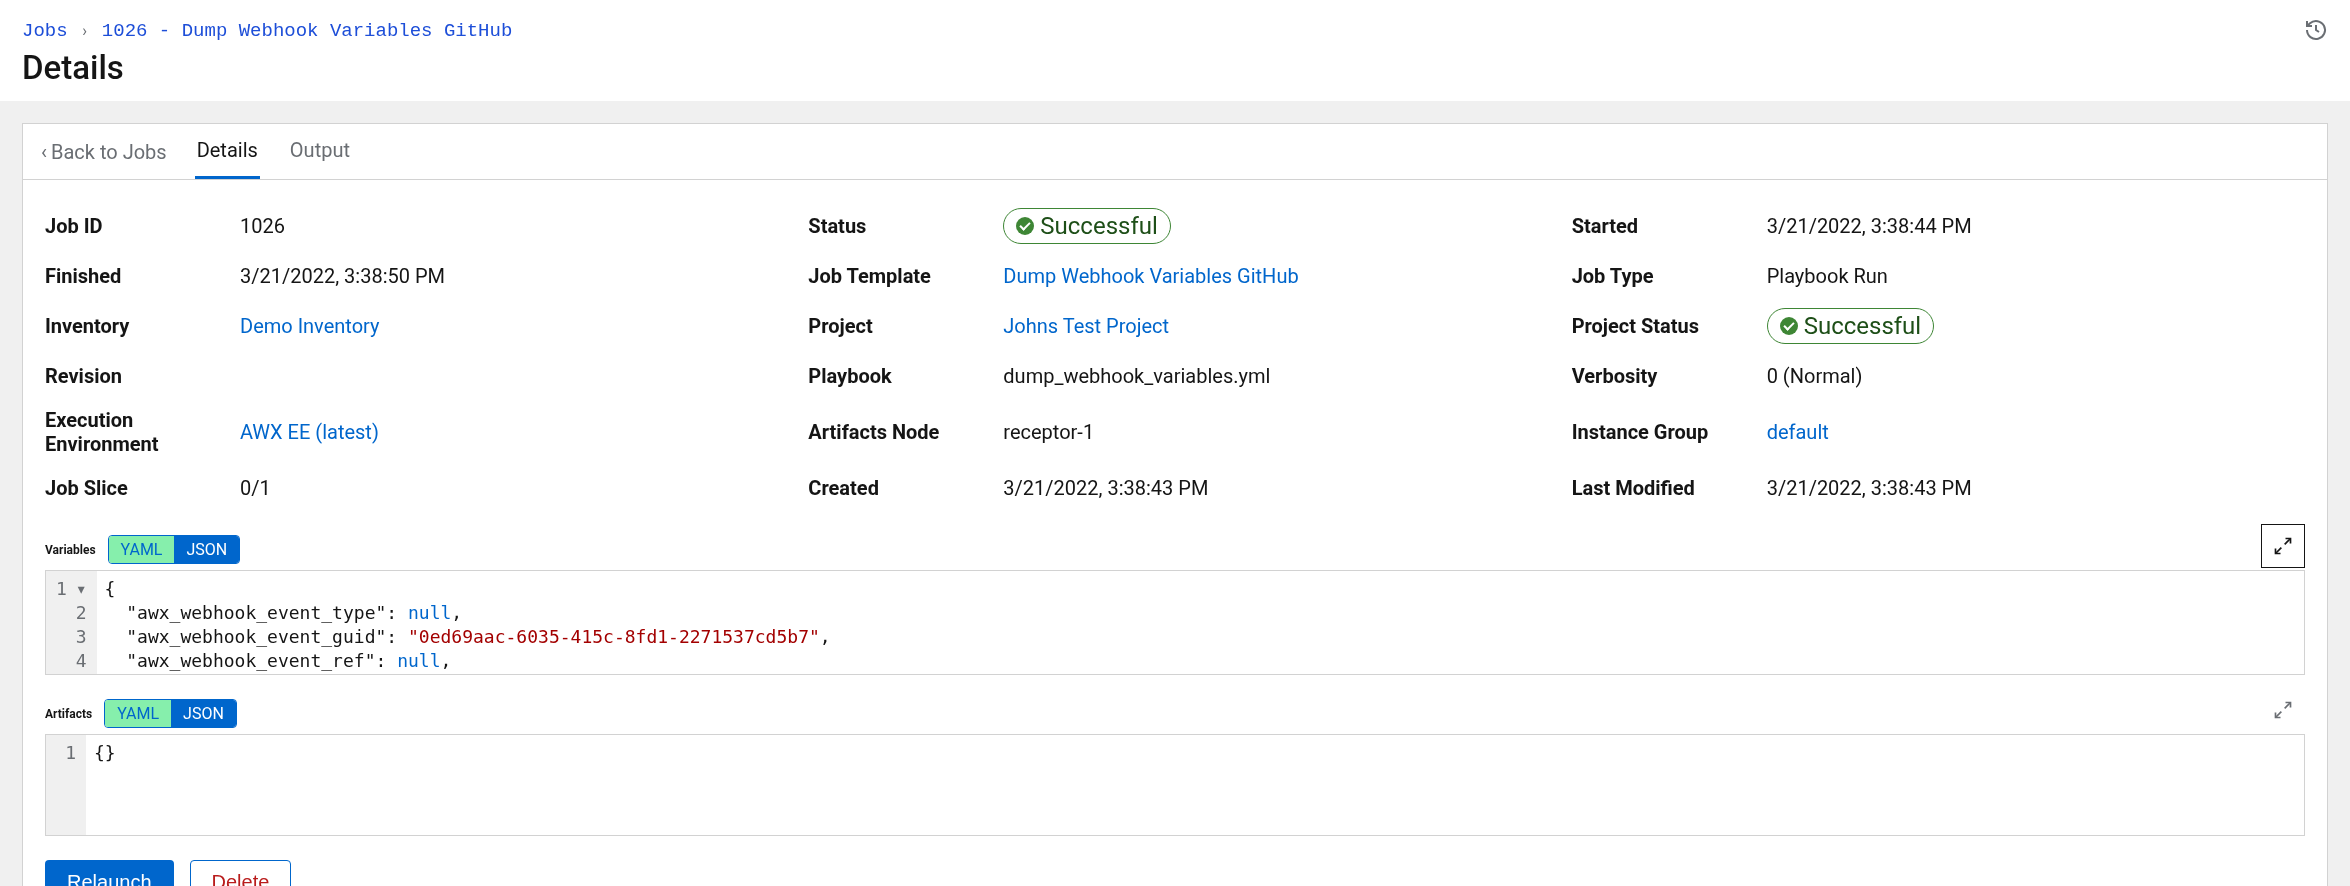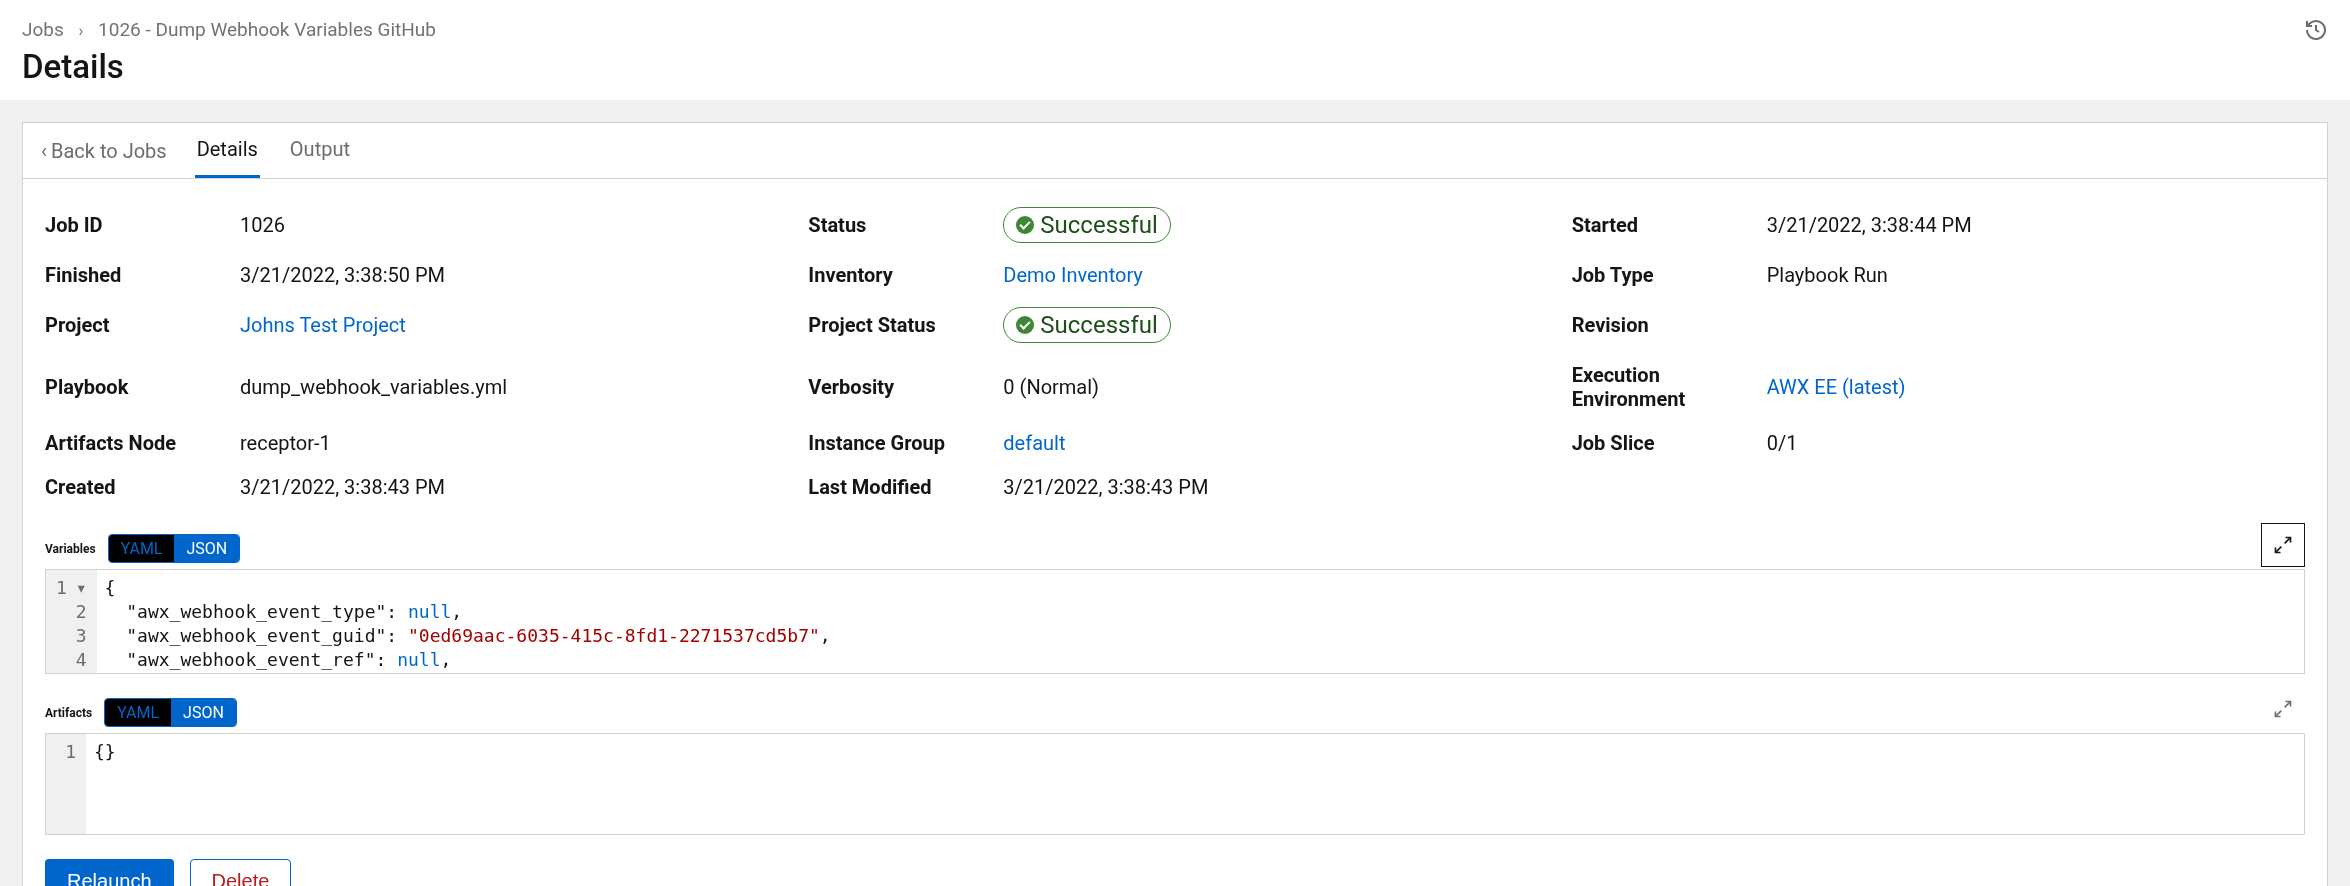--- a/index.html
+++ b/index.html
@@ -1,20 +1,20 @@
 <!DOCTYPE html>
 <html><head>
 <meta charset="utf-8">
 <style>
 * { box-sizing: border-box; margin: 0; padding: 0; }
 body { font-family: -apple-system, BlinkMacSystemFont, "Segoe UI", Roboto, Helvetica, Arial, sans-serif; background: #fff; color: #151515; font-size: 21px; }
 .page { width: 2350px; }
 .header { padding: 18px 22px 14px; display: flex; justify-content: space-between; align-items: flex-start; }
 .breadcrumb { font-size: 19px; color: #0066cc; margin-bottom: 6px; }
-.breadcrumb a { color: #737373; text-decoration: none; }
+.breadcrumb a { color: #1d4ed8; text-decoration: none; font-family: Liberation Mono, monospace; }
 .breadcrumb .sep { color: #6a6e73; margin: 0 10px; font-size: 16px; }
 .page-title { font-size: 33px; font-weight: 500; color: #151515; }
 .history-icon { color: #6a6e73; }
 .content-wrap { background: #f0f0f0; padding: 22px; }
 .card { background: #fff; border: 1px solid #d2d2d2; }
 .tabs { border-bottom: 1px solid #d2d2d2; padding: 0 18px; display: flex; align-items: center; gap: 28px; }
 .back-link { color: #6a6e73; font-size: 20px; padding: 14px 0; cursor: pointer; display: flex; align-items: center; gap: 4px; }
 .tab { padding: 14px 2px; font-size: 20px; color: #6a6e73; cursor: pointer; border-bottom: 3px solid transparent; }
 .tab.active { color: #151515; border-bottom-color: #0066cc; }
 .details { padding: 28px 22px 22px; }
@@ -22,21 +22,21 @@
 .field { display: flex; align-items: center; }
 .field-label { font-weight: 700; font-size: 20px; width: 195px; flex-shrink: 0; }
 .field-value { font-size: 20px; }
 .field-value a, .link { color: #0066cc; text-decoration: none; }
 .badge { display: inline-flex; align-items: center; gap: 6px; border: 1px solid #3e8635; color: #1e4f18; border-radius: 18px; padding: 3px 12px; font-size: 24px; background: #fff; }
 .badge-icon { width: 18px; height: 18px; background: #3e8635; border-radius: 50%; position: relative; }
 .badge-icon::after { content: ""; position: absolute; left: 4px; top: 5px; width: 8px; height: 4px; border-left: 2px solid #fff; border-bottom: 2px solid #fff; transform: rotate(-45deg); }
 .section-row { display: flex; align-items: center; gap: 12px; margin-bottom: 6px; }
 .section-label { font-weight: 700; font-size: 12px; }
 .toggle { display: inline-flex; border: 1px solid #0066cc; border-radius: 4px; overflow: hidden; font-size: 16px; }
-.toggle-btn { padding: 4px 12px; cursor: pointer; background: #000000; color: #0066cc; }
+.toggle-btn { padding: 4px 12px; cursor: pointer; background: #86efac; color: #0066cc; }
 .toggle-btn.active { background: #0066cc; color: #fff; }
 .editor-wrap { position: relative; margin-bottom: 24px; }
 .expand-btn { position: absolute; right: 0; top: -46px; border: 1px solid #151515; background: #fff; width: 44px; height: 44px; display: flex; align-items: center; justify-content: center; cursor: pointer; }
 .expand-btn.plain { border: none; }
 .editor { border: 1px solid #d2d2d2; font-family: "Menlo", "Consolas", monospace; font-size: 18px; display: flex; overflow: hidden; }
 .gutter { background: #f0f0f0; color: #6a6e73; text-align: right; padding: 6px 10px; min-width: 40px; user-select: none; }
 .gutter div { line-height: 24px; }
 .code { padding: 6px 8px; line-height: 24px; white-space: pre; flex: 1; overflow: hidden; }
 .code .key { color: #151515; }
 .code .null { color: #0066cc; }
@@ -99,27 +99,31 @@
           <div class="field">
               <div class="field-label">Started</div>
               <div class="field-value">3/21/2022, 3:38:44 PM</div>
             </div>
 
           <div class="field">
               <div class="field-label">Finished</div>
               <div class="field-value">3/21/2022, 3:38:50 PM</div>
             </div>
           <div class="field">
+              <div class="field-label">Job Template</div>
+              <div class="field-value"><a href="#" class="link">Dump Webhook Variables GitHub</a></div>
+            </div>
+          <div class="field">
+              <div class="field-label">Job Type</div>
+              <div class="field-value">Playbook Run</div>
+            </div>
+
+          <div class="field">
               <div class="field-label">Inventory</div>
               <div class="field-value"><a href="#" class="link">Demo Inventory</a></div>
-            </div>
-
-          <div class="field">
-              <div class="field-label">Job Type</div>
-              <div class="field-value">Playbook Run</div>
             </div>
           <div class="field">
               <div class="field-label">Project</div>
               <div class="field-value"><a href="#" class="link">Johns Test Project</a></div>
             </div>
           <div class="field">
               <div class="field-label">Project Status</div>
               <div class="field-value"><span class="badge">
                   <span class="badge-icon"></span>
                   <span>Successful</span>

